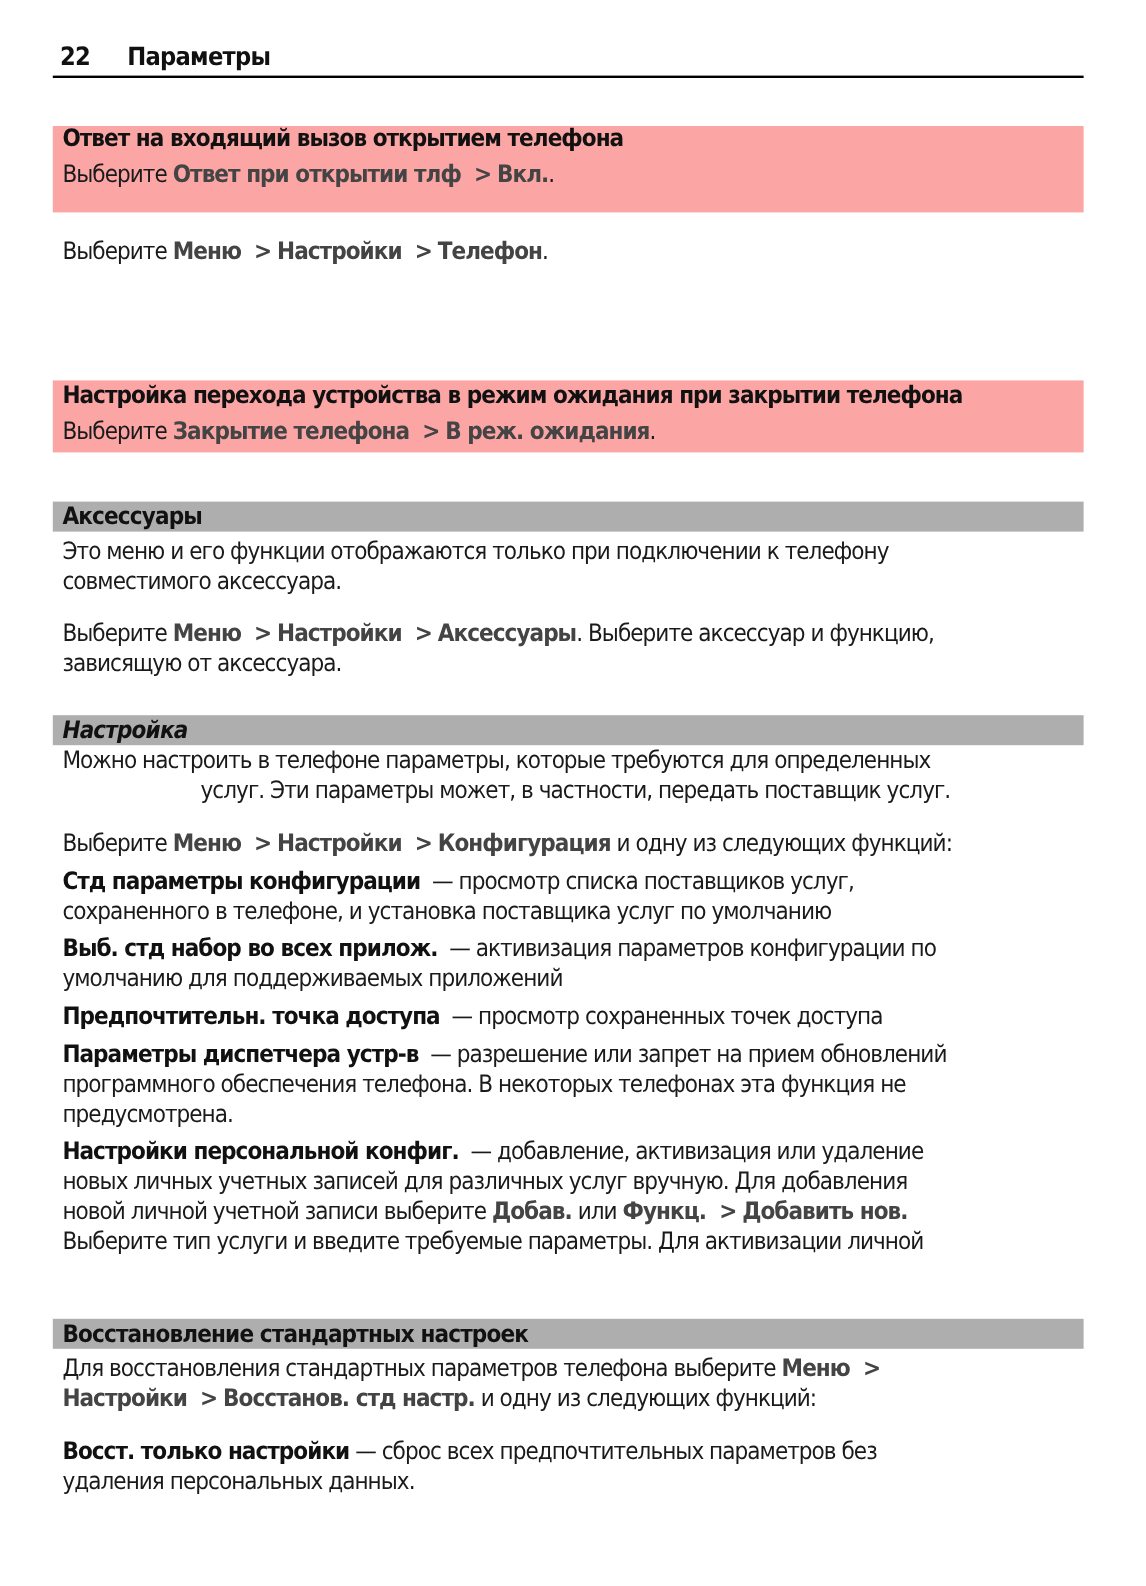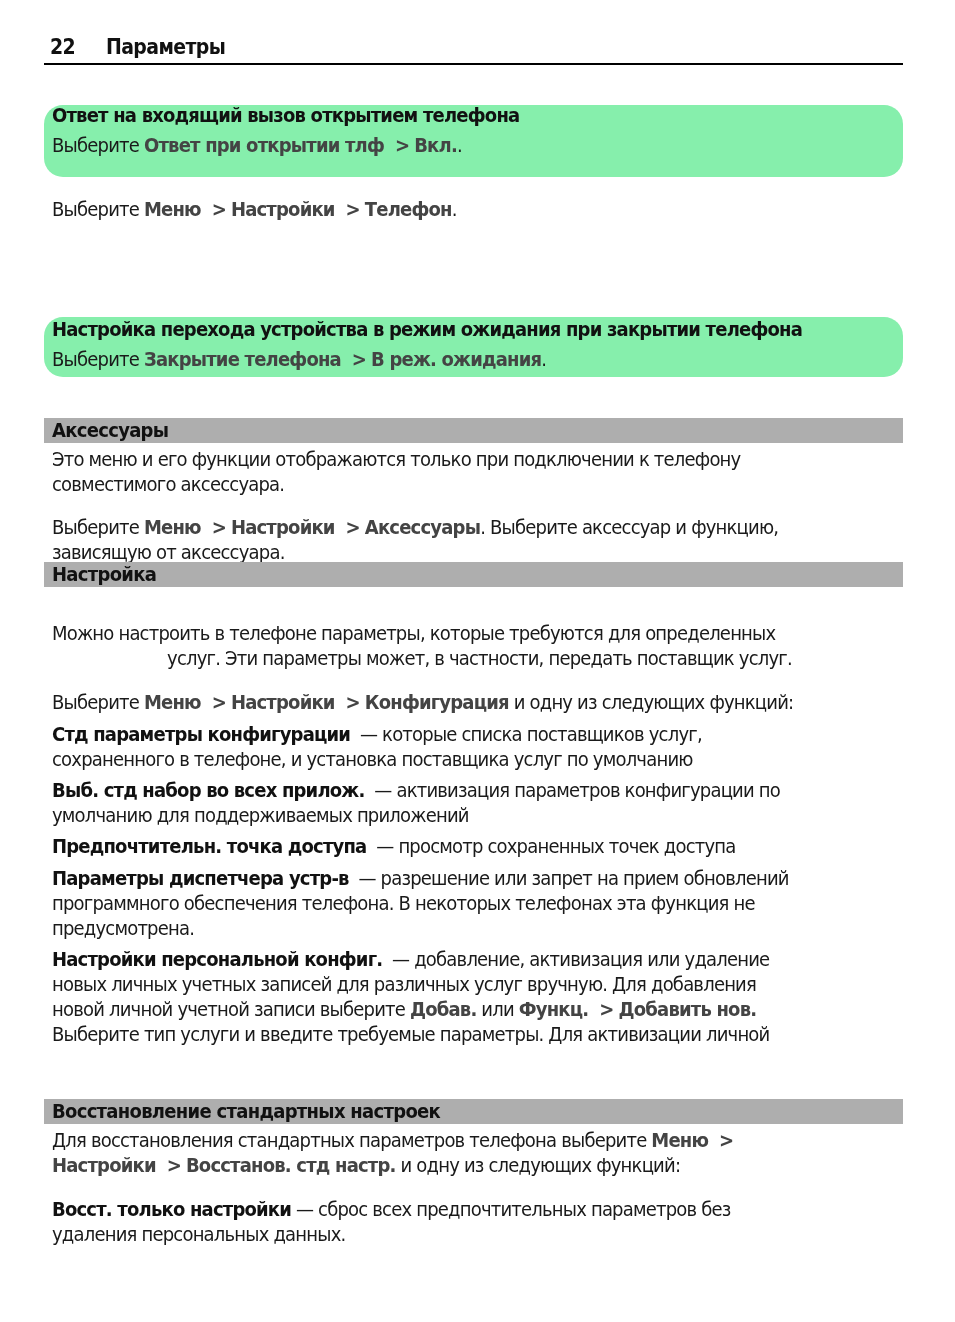--- a/index.html
+++ b/index.html
@@ -10,22 +10,22 @@
   }
   .page { position: absolute; left: 0; top: 0; width: 955px; height: 1322px; }
   .hdr {
     position: absolute; left: 44px; top: 35px; width: 859px; height: 28px;
     border-bottom: 2px solid #000;
     font-size: 21px; font-weight: bold; color: #111;
     font-stretch: condensed; letter-spacing: -0.6px;
   }
   .hdr .num { display: inline-block; width: 56px; padding-left: 6px; }
   .box {
-    position: absolute; left: 44px; width: 859px; background: #86efac;
-    box-sizing: border-box; padding-left: 8px; border-radius: 19px;
+    position: absolute; left: 44px; width: 859px; background: #fca5a5;
+    box-sizing: border-box; padding-left: 8px;
   }
   .bar {
     position: absolute; left: 44px; width: 859px; height: 25px; background: #aeaeae;
     box-sizing: border-box; padding-left: 8px;
     font-size: 20px; font-weight: bold; line-height: 25px; color: #111;
     letter-spacing: -0.7px; white-space: nowrap;
   }
   .t {
     position: absolute; left: 52px; width: 855px;
     font-size: 20px; line-height: 25px; letter-spacing: -0.8px; color: #1a1a1a;
@@ -81,35 +81,35 @@
   <div class="t" style="top:515px;">
     <span>Выберите</span>
     <span class="b">Меню</span>
     <span class="sep">&gt;</span>
     <span class="b">Настройки</span>
     <span class="sep">&gt;</span>
     <span class="b">Аксессуары</span><span>. Выберите аксессуар и функцию,</span>
   </div>
   <div class="t" style="top:540px;">зависящую от аксессуара.</div>
 
-  <div class="bar" style="top:562px;">Настройка</div>
+  <div class="bar" style="top:596px;font-style:italic;">Настройка</div>
   <div class="t" style="top:621px;">Можно настроить в телефоне параметры, которые требуются для определенных</div>
   <div class="t" style="top:646px;text-align:center;">услуг. Эти параметры может, в частности, передать поставщик услуг.</div>
   <div class="t" style="top:690px;">
     <span>Выберите</span>
     <span class="b">Меню</span>
     <span class="sep">&gt;</span>
     <span class="b">Настройки</span>
     <span class="sep">&gt;</span>
     <span class="b">Конфигурация</span><span> и одну из следующих функций:</span>
   </div>
 
   <div class="t" style="top:722px;">
     <span class="bk">Стд параметры конфигурации</span>&nbsp;
-    <span>— которые списка поставщиков услуг,</span>
+    <span>— просмотр списка поставщиков услуг,</span>
   </div>
   <div class="t" style="top:747px;">сохраненного в телефоне, и установка поставщика услуг по умолчанию</div>
 
   <div class="t" style="top:778px;">
     <span class="bk">Выб. стд набор во всех прилож.</span>&nbsp;
     <span>— активизация параметров конфигурации по</span>
   </div>
   <div class="t" style="top:803px;">умолчанию для поддерживаемых приложений</div>
 
   <div class="t" style="top:834px;">

